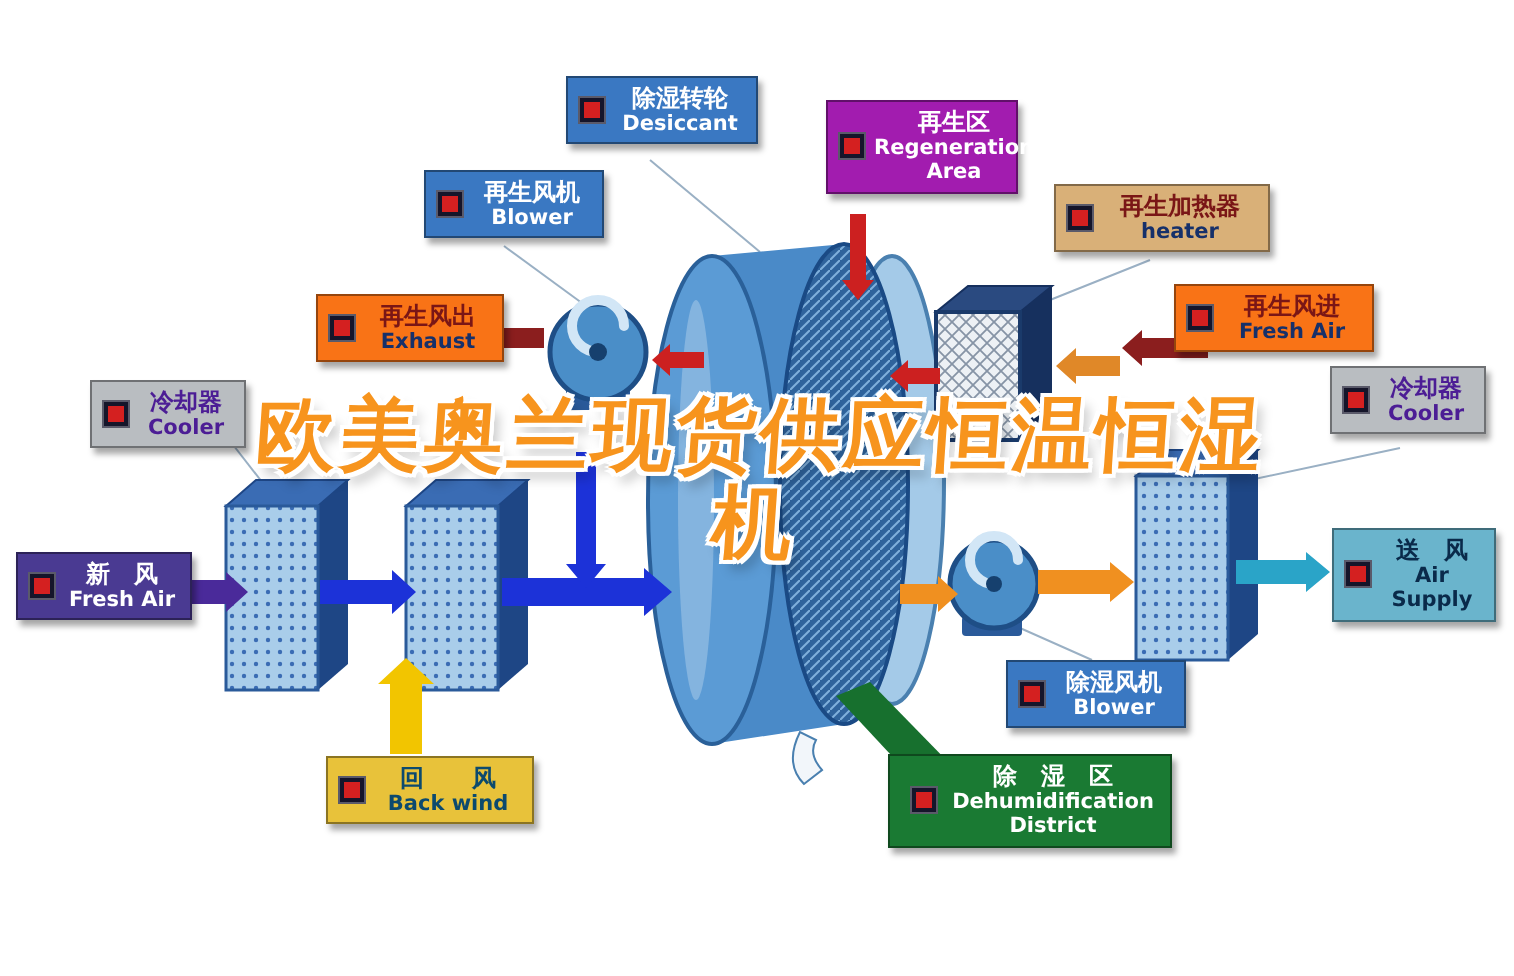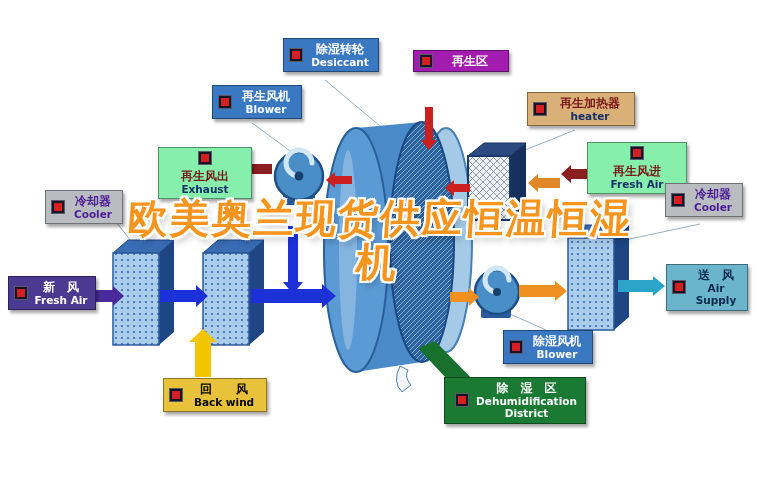--- a/index.html
+++ b/index.html
@@ -18,28 +18,28 @@
     z-index:5;
   }
   .chip { width:12px; height:12px; background:#15152a; border:1px solid #5a5a6a; position:relative; flex:0 0 auto; }
   .chip::after { content:""; position:absolute; left:2px; top:2px; right:2px; bottom:2px; background:#d42020; }
   .lines { flex:1; text-align:center; }
   .zh { display:block; font-weight:bold; font-size:12px; line-height:1.2; white-space:nowrap; }
   .en { display:block; font-weight:bold; font-size:10.5px; line-height:1.15; }
 
   .v-blue   { background:#3a78c2; color:#ffffff; }
   .v-teal   { background:#a21caf; color:#ffffff; }
-  .v-tan    { background:#86efac;flex-direction:column; }
+  .v-tan    { background:#f97316; }
   .v-tan .zh, .v-khaki .zh { color:#7a1616; }
   .v-tan .en, .v-khaki .en { color:#16306a; }
   .v-khaki  { background:#d9b078; }
   .v-gray   { background:#b9bdc1; color:#4c1d95; }
   .v-purple { background:#4a3a92; color:#ffffff; }
   .v-cyan   { background:#6ab4cc; color:#0a2a4a; }
-  .v-yellow { background:#e8c23a; color:#000000; }
+  .v-yellow { background:#e8c23a; color:#0c4a6e; }
   .v-green  { background:#1a7a33; color:#ffffff;padding-left:10px; }
 
   
   .headline {
     position:absolute; left:0; right:0; top:196px; z-index:10;
     text-align:center; font-weight:bold; font-size:40px; letter-spacing:2px;
     line-height:1.1; color:#f7941d; transform:skewX(-4deg);
     text-shadow:
       -2px -2px 0 #fff, 2px -2px 0 #fff, -2px 2px 0 #fff, 2px 2px 0 #fff,
       0 -2px 0 #fff, 0 2px 0 #fff, -2px 0 0 #fff, 2px 0 0 #fff,
@@ -152,20 +152,21 @@
     <span class="lines">
       <span class="zh">除湿转轮</span>
       <span class="en">Desiccant</span>
     </span>
   </div>
 
   <div class="label v-teal" style="left:413px;top:50px;width:96px">
     <span class="chip"></span>
     <span class="lines">
       <span class="zh">再生区</span>
+      <span class="en">Regeneration Area</span>
     </span>
   </div>
 
   <div class="label v-blue" style="left:212px;top:85px;width:90px">
     <span class="chip"></span>
     <span class="lines">
       <span class="zh">再生风机</span>
       <span class="en">Blower</span>
     </span>
   </div>

